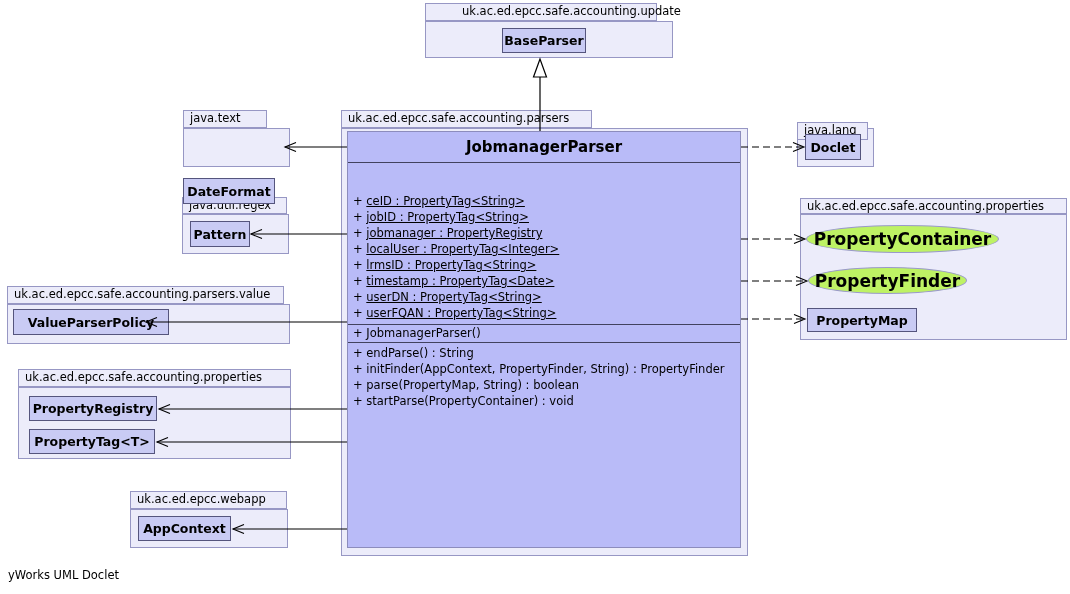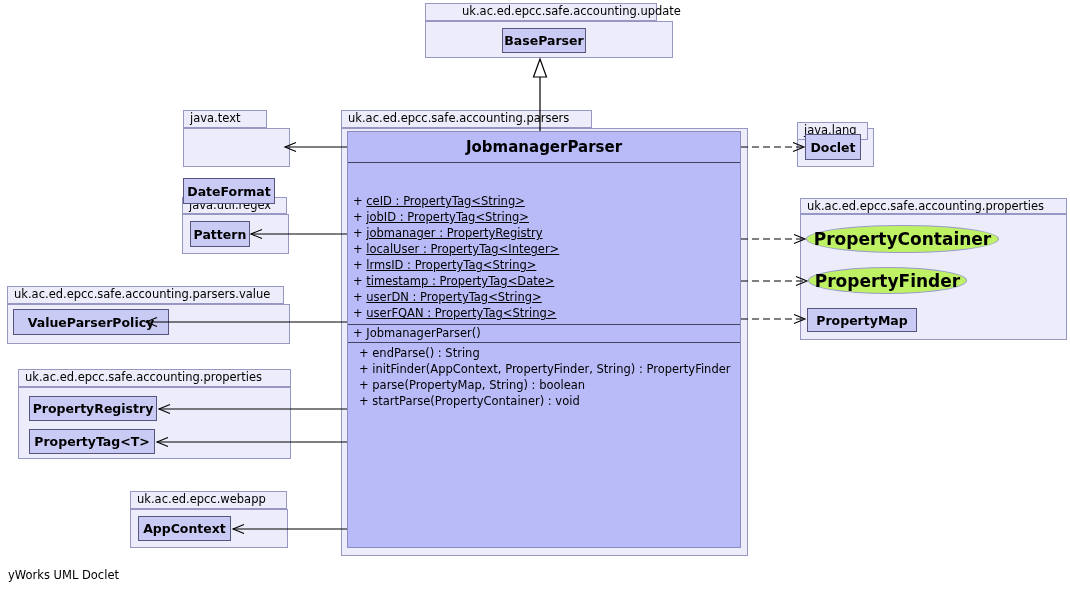--- a/index.html
+++ b/index.html
@@ -11,21 +11,21 @@
   .cnode{position:absolute;background:#c9cbf4;border:1px solid #55557d;box-sizing:border-box;
          display:flex;align-items:center;justify-content:center;font-weight:bold;font-size:12.5px;
          white-space:nowrap;z-index:2;}
   .inode{position:absolute;background:#bef264;border:1px solid #9a9aca;border-radius:50%;
          box-sizing:border-box;display:flex;align-items:center;justify-content:center;
          font-weight:bold;font-size:17px;white-space:nowrap;z-index:2;}
   .main{position:absolute;background:#b9bbf8;border:1px solid #8c8cbd;box-sizing:border-box;z-index:2;}
   .main .title{height:30px;border-bottom:1px solid #42425f;display:flex;align-items:center;
                justify-content:center;font-size:15px;font-weight:bold;}
   .sec{border-bottom:1px solid #42425f;padding:2px 0 1px 0;overflow:hidden;}
-  .sec.last{border-bottom:none;padding-left:6px;}
+  .sec.last{border-bottom:none;}
   .row{font-size:11.5px;line-height:16px;padding-left:5px;white-space:nowrap;}
   .u{text-decoration:underline;}
   svg.wires{position:absolute;left:0;top:0;z-index:3;pointer-events:none;}
   .footer{position:absolute;left:8px;top:568px;font-size:11.5px;}
 </style>
 </head>
 <body>
 
 <div class="canvas">
 

